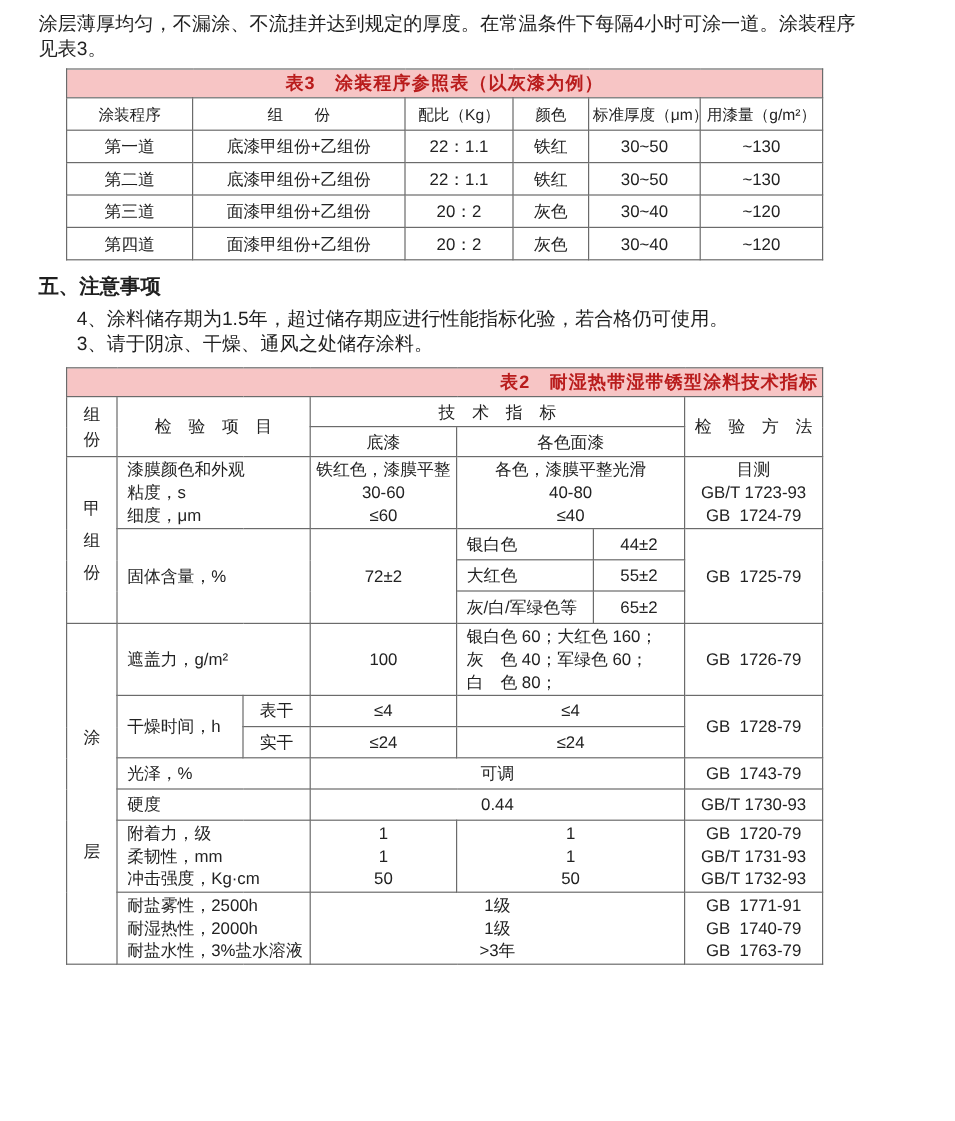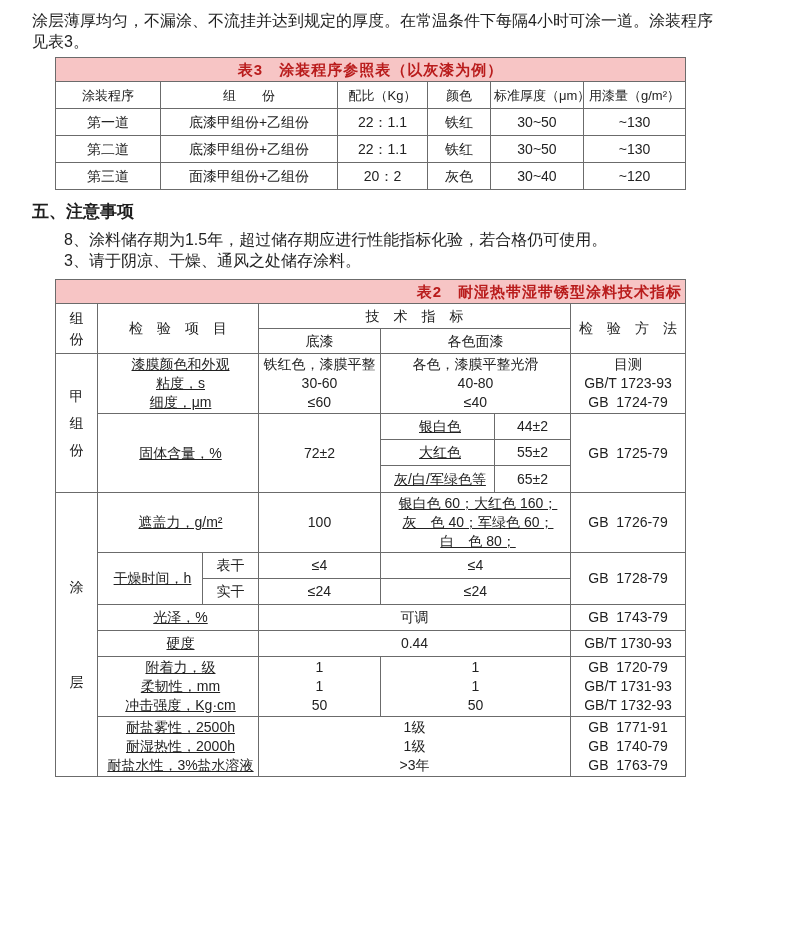--- a/index.html
+++ b/index.html
@@ -28,21 +28,21 @@
     overflow:hidden;
   }
   .title-cell{
     background:#f7c5c5;font-weight:bold;font-size:15px;
     letter-spacing:1px;height:21px;color:#b91c1c;
   }
   .t3{margin-bottom:10px;}
   .t3 .hrow td{font-size:13px;white-space:nowrap;height:24px;}
   .t3 .drow td{height:24px;}
   .t2{margin-top:8px;}
-  .l{text-align:center;padding-left:8px;text-decoration:underline;}
+  .l{text-align:left;padding-left:8px;}
   .pre{white-space:pre-wrap;}
   .vhead{white-space:pre-line;line-height:21px;}
   .vlabel-a{white-space:pre-line;line-height:27px;}
   .vlabel-b{white-space:pre-line;line-height:95px;}
   tr.h23{height:23px;}
   tr.h25{height:25px;}
   tr.h26{height:26px;}
   tr.h27{height:27px;}
   tr.h53{height:53px;}
   tr.h58{height:58px;}
@@ -94,25 +94,33 @@
       <td>~130</td>
     </tr>
     <tr class="drow">
       <td>第三道</td>
       <td>面漆甲组份+乙组份</td>
       <td>20：2</td>
       <td>灰色</td>
       <td>30~40</td>
       <td>~120</td>
     </tr>
+    <tr class="drow">
+      <td>第四道</td>
+      <td>面漆甲组份+乙组份</td>
+      <td>20：2</td>
+      <td>灰色</td>
+      <td>30~40</td>
+      <td>~120</td>
+    </tr>
   </tbody>
     </table>
 
   <div class="sec-title">五、注意事项</div>
-  <div class="note-item">8、涂料储存期为1.5年，超过储存期应进行性能指标化验，若合格仍可使用。</div>
+  <div class="note-item">4、涂料储存期为1.5年，超过储存期应进行性能指标化验，若合格仍可使用。</div>
   <div class="note-item">3、请于阴凉、干燥、通风之处储存涂料。</div>
 
   <table class="t2">
     <colgroup>
       <col style="width:42px">
         <col style="width:105px">
         <col style="width:56px">
       <col style="width:122px">
         <col style="width:114px">
         <col style="width:76px">

